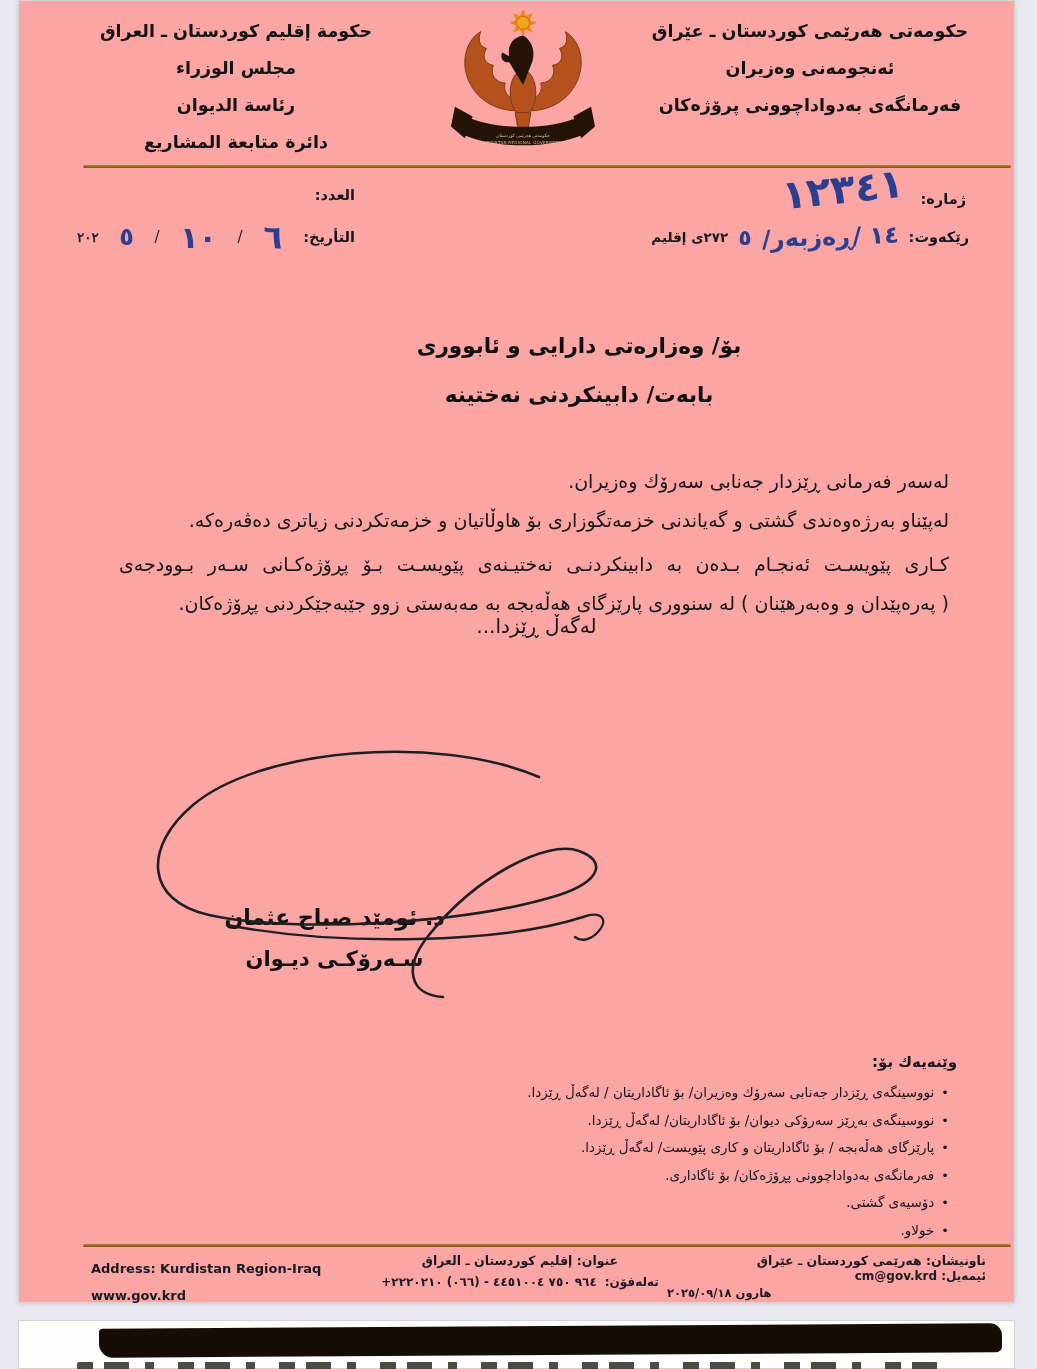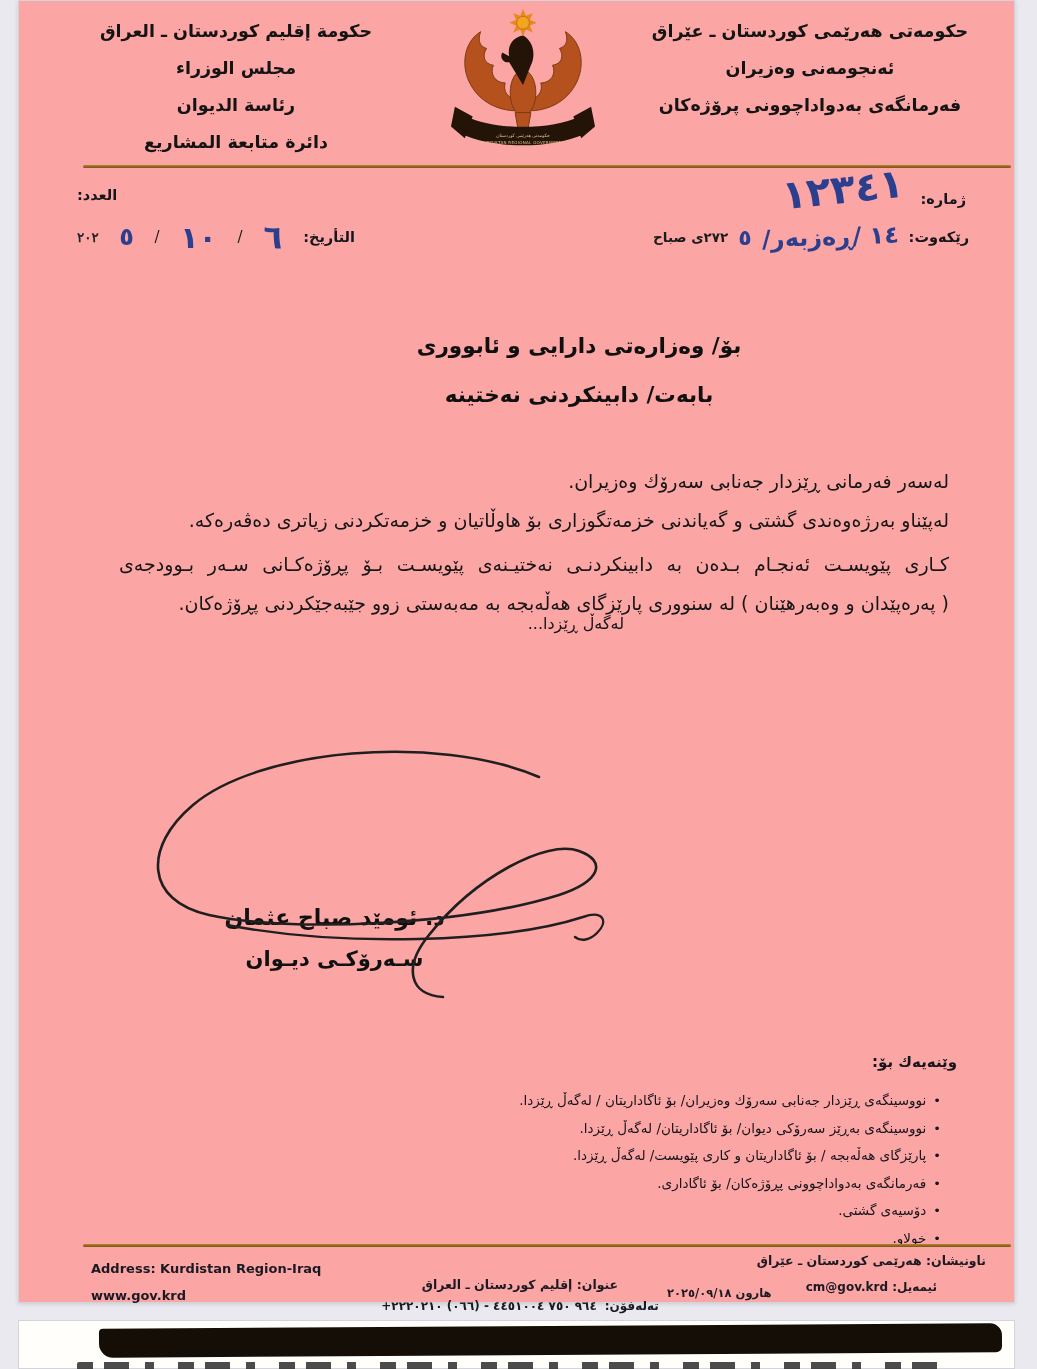--- a/index.html
+++ b/index.html
@@ -32,51 +32,51 @@
   .hand{color:#2b3f8e;font-weight:bold;}
   .ref-label{font-size:14.5px;font-weight:bold;color:#15151c;}
   .zh-line1{right:48px;top:170px;direction:rtl;display:flex;align-items:flex-start;gap:16px;}
   .zh-num{font-size:40px;line-height:44px;letter-spacing:3px;display:inline-block;transform:rotate(-6deg) translateY(-4px);}
   .zh-line1 .ref-label{padding-top:20px;}
   .zh-line2{right:45px;top:222px;direction:rtl;display:flex;align-items:center;gap:10px;}
   .zh-date-hand{font-size:24px;display:inline-block;transform:rotate(-2deg);}
   .zh-year-digit{font-size:22px;display:inline-block;}
   .zh-year-printed{font-size:13.5px;font-weight:bold;direction:rtl;display:inline-block;}
   .ar-ref{left:58px;top:184px;width:278px;direction:rtl;}
-  .ar-line1{text-align:left;}
+  .ar-line1{text-align:right;}
   .ar-line2{margin-top:14px;display:flex;direction:rtl;align-items:center;justify-content:space-between;}
   .ar-day{font-size:32px;display:inline-block;transform:rotate(3deg);}
   .ar-month{font-size:30px;display:inline-block;}
   .ar-sep{font-size:15px;color:#222;}
   .ar-year-digit{font-size:24px;display:inline-block;}
   .ar-year-prefix{font-size:13.5px;font-weight:bold;color:#222;font-family:Liberation Serif, serif;}
   
   .title-block{left:270px;top:320px;width:580px;text-align:center;direction:rtl;font-weight:bold;font-size:21.5px;line-height:49px;color:#101010;}
   .body-block{left:100px;top:438px;width:830px;direction:rtl;text-align:right;font-size:19px;line-height:39px;color:#161616;margin-top:23px;}
   .body-line.stretch{text-align:justify;text-align-last:justify;margin-top:5px;}
-  .closing{left:430px;top:613px;width:175px;text-align:right;direction:rtl;font-size:16px;color:#161616;}
+  .closing{left:430px;top:613px;width:175px;text-align:center;direction:rtl;font-size:20px;color:#161616;}
   
   .sig-svg{left:112px;top:746px;width:500px;height:258px;pointer-events:none;}
   .sig-name{left:148px;top:896px;width:335px;text-align:center;direction:rtl;font-weight:bold;color:#101010;}
   .sig-name .nm{font-size:22px;line-height:42px;}
   .sig-name .tt{font-size:21px;line-height:40px;letter-spacing:1px;}
   
   .cc{right:57px;top:1052px;direction:rtl;text-align:right;color:#15151c;}
   .cc-head{font-size:15px;font-weight:bold;margin-bottom:5px;}
-  .cc ul{list-style:none;margin:16px;padding:0;font-size:13.5px;line-height:27.5px;}
+  .cc ul{list-style:none;margin:8px;padding:0;font-size:13.5px;line-height:27.5px;}
   .cc li::before{content:"•";margin-left:7px;font-size:13px;}
   
   .ft{font-weight:bold;color:#1a1a22;}
   .ft-en{left:72px;top:1254px;font-size:13px;line-height:27px;direction:ltr;text-align:left;}
-  .ft-center{left:348px;top:1252px;width:306px;text-align:center;direction:rtl;font-size:12.5px;margin-top:24px;}
+  .ft-center{left:348px;top:1252px;width:306px;text-align:center;direction:rtl;font-size:12.5px;}
   .ft-phone{display:flex;direction:ltr;justify-content:center;gap:8px;margin-top:7px;font-size:12px;}
   .ft-phone .num{direction:ltr;unicode-bidi:isolate;}
   .ft-phone .lbl{direction:rtl;unicode-bidi:isolate;}
   .ft-right{right:28px;top:1252px;direction:rtl;text-align:right;font-size:12.5px;}
-  .ft-email{margin-top:12px;font-size:12px;text-align:center;}
+  .ft-email{margin-top:1px;font-size:12px;}
   .ft-stamp{left:648px;top:1285px;font-size:11.5px;font-weight:bold;direction:rtl;}
   
   .scan-band{position:absolute;left:80px;top:5px;width:903px;height:29px;background:#150e06;border-radius:4px 12px 6px 14px;transform:rotate(-.35deg);}
   .clip-text{position:absolute;left:58px;top:41px;width:872px;height:8px;opacity:.85;border-radius:2px;
     background:
       repeating-linear-gradient(90deg,#2c2c2c 0 16px,transparent 16px 27px,#2c2c2c 27px 52px,transparent 52px 68px,#2c2c2c 68px 77px,transparent 77px 101px);
   }
 </style>
 </head>
 <body>
@@ -130,21 +130,21 @@
   <div class="rule rule-top"></div>
 
   <div class="abs zh-line1">
     <span class="ref-label">ژمارە:</span>
     <span class="hand zh-num">١٢٣٤١</span>
   </div>
   <div class="abs zh-line2">
     <span class="ref-label">رێكەوت:</span>
     <span class="hand zh-date-hand">١٤ /ڕەزبەر/</span>
     <span class="hand zh-year-digit">٥</span>
-    <span class="zh-year-printed">٢٧٢ی صباح</span>
+    <span class="zh-year-printed">٢٧٢ی إقليم</span>
   </div>
 
   <div class="abs ar-ref">
     <div class="ar-line1">
       <span class="ref-label">العدد:</span>
     </div>
     <div class="ar-line2">
       <span class="ref-label">التأريخ:</span>
       <span class="hand ar-day">٦</span>
       <span class="ar-sep">/</span>

